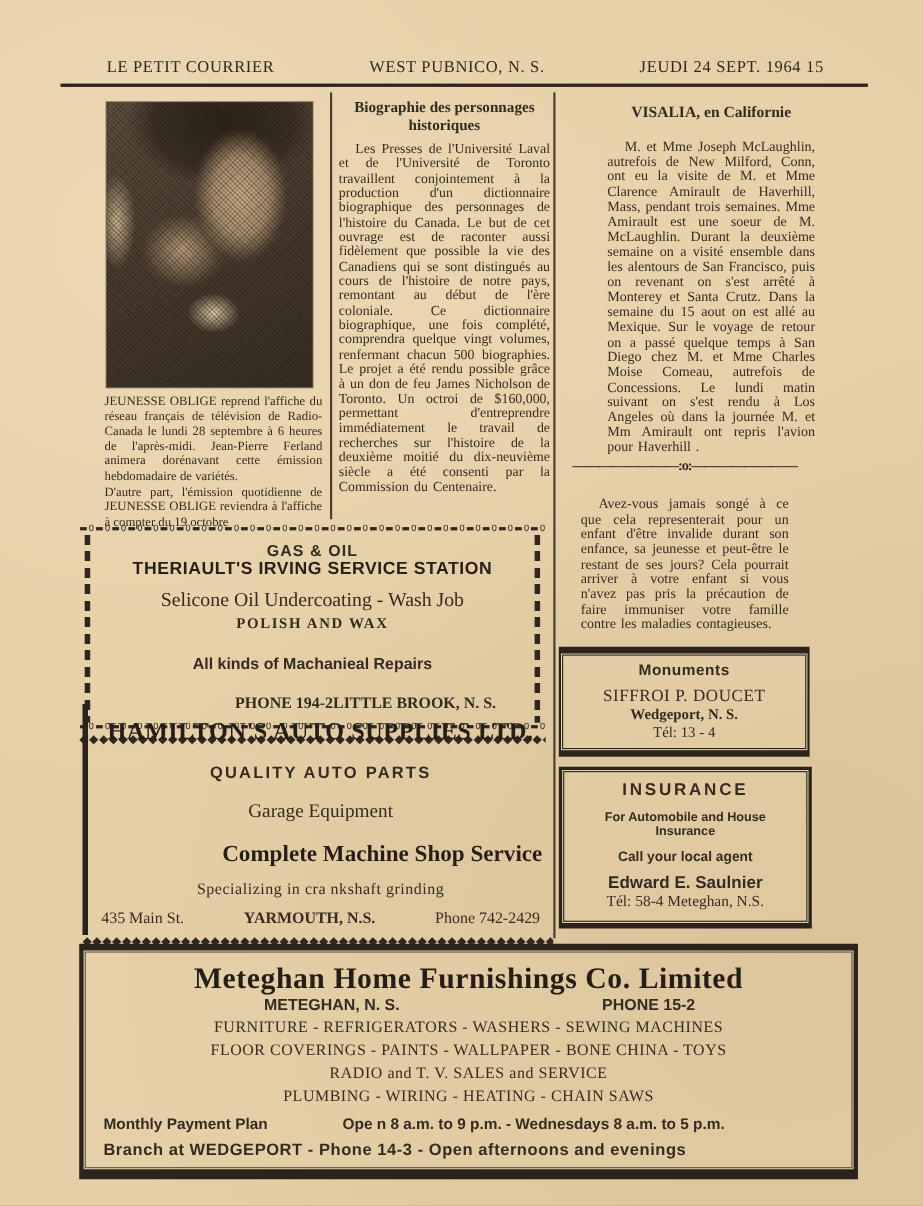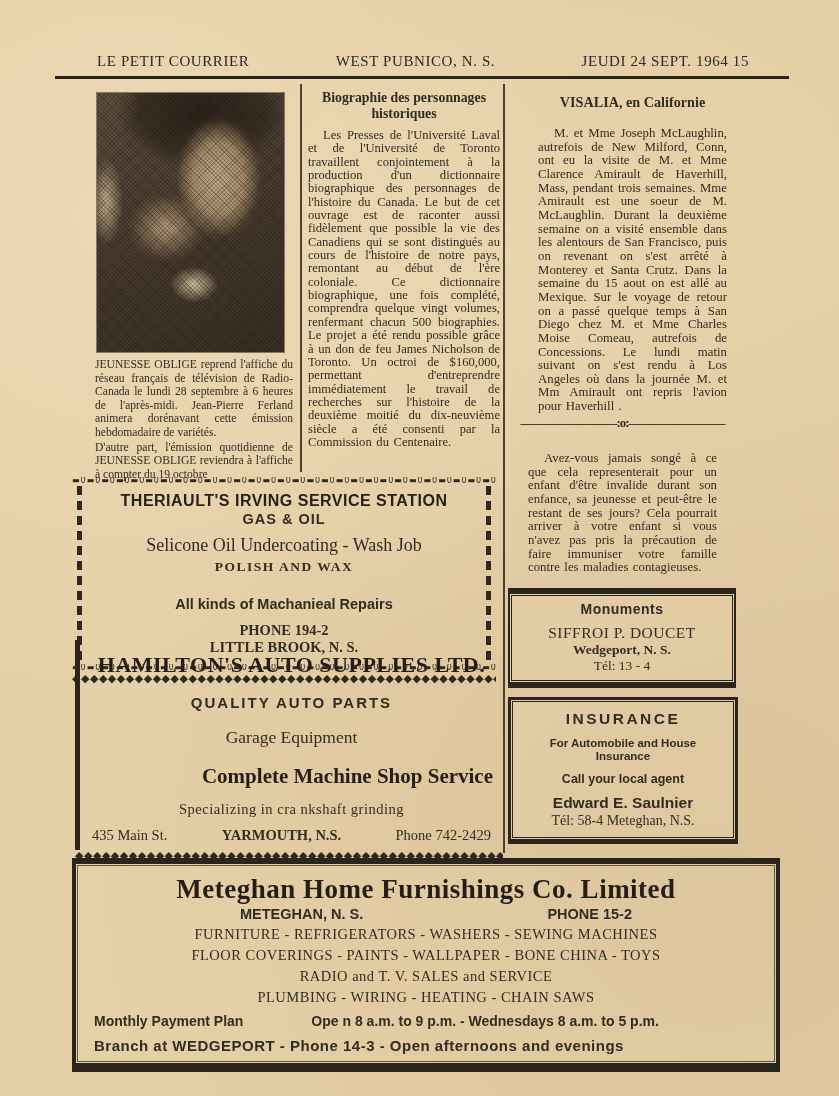--- a/index.html
+++ b/index.html
@@ -46,21 +46,21 @@
   }
   .caption{left:95px;top:358px;width:198px;font-size:11.6px;line-height:13.6px;}
   .caption p{margin:0 0 1px 0;}
 
   
   .bio{left:308px;top:90px;width:192px;}
   .bio h2{margin:0 0 8px 0;font-size:13.8px;line-height:15.5px;}
   .bio .body{font-size:12.6px;line-height:13.35px;text-indent:15px;word-spacing:1.5px;margin:0;}
 
   
-  .visalia{left:522px;top:94px;width:221px;}
+  .visalia{left:536px;top:94px;width:221px;}
   .visalia h2{margin:0 0 5px 0;font-size:14.2px;}
   .rc-body{font-size:12.8px;line-height:13.65px;text-indent:16px;word-spacing:1.2px;margin:16px;}
   .oo-divider{left:512px;top:415px;width:221px;font-size:13px;font-weight:bold;letter-spacing:-1px;}
   .sante{left:512px;top:436px;width:221px;}
 
   
   .bead-row{height:9px;line-height:8px;font-size:8px;letter-spacing:1px;
     white-space:nowrap;overflow:hidden;color:#2e2820;font-family:"DejaVu Sans", sans-serif;}
   .diamond-row{height:12px;line-height:11px;font-size:11px;letter-spacing:0.5px;
     white-space:nowrap;overflow:hidden;color:#2e2820;font-family:"DejaVu Sans", sans-serif;}
@@ -73,22 +73,22 @@
     background:
       repeating-linear-gradient(180deg,#2e2820 0 9px, transparent 9px 15px) left/5px 100% no-repeat,
       repeating-linear-gradient(180deg,#2e2820 0 9px, transparent 9px 15px) right/5px 100% no-repeat;
     padding:6px 18px 8px 18px;
   }
   .adt-l1{font-size:16px;letter-spacing:0.5px;color:#27211a;}
   .adt-l2{font-size:14.5px;letter-spacing:1px;margin-top:1px;}
   .adt-l3{font-size:18px;margin-top:8px;}
   .adt-l4{font-size:13.5px;letter-spacing:1.5px;margin-top:3px;}
   .adt-l5{font-size:14.5px;margin-top:21px;}
-  .adt-row{display:flex;justify-content:flex-end;margin-top:10px;padding:0 22px;
-    font-size:14.5px;font-weight:bold;flex-direction:column;}
+  .adt-row{display:flex;justify-content:flex-end;margin-top:20px;padding:0 22px;
+    font-size:14.5px;font-weight:bold;}
 
   
   .ad-hamilton{left:75px;top:640px;width:428px;}
   .ad-hamilton .body{border-left:5px solid #2a241c;padding:12px 10px 6px 10px;}
   .adh-title{font-size:22px;letter-spacing:0.5px;color:#241e17;}
   .adh-s1{font-size:15px;letter-spacing:2px;margin-top:16px;}
   .adh-s2{font-size:17.5px;margin-top:16px;}
   .adh-s3{font-size:21px;margin-top:16px;color:#241e17;text-align:right;}
   .adh-s4{font-size:14.5px;margin-top:12px;letter-spacing:0.5px;}
   .adh-row{display:flex;justify-content:space-between;margin-top:9px;font-size:14.5px;padding:0 2px;}
@@ -161,22 +161,22 @@
     <p class="rc-body just">M. et Mme Joseph McLaughlin, autrefois de New Milford, Conn, ont eu la visite de M. et Mme Clarence Amirault de Haverhill, Mass, pendant trois semaines. Mme Amirault est une soeur de M. McLaughlin. Durant la deuxième semaine on a visité ensemble dans les alentours de San Francisco, puis on revenant on s'est arrêté à Monterey et Santa Crutz. Dans la semaine du 15 aout on est allé au Mexique. Sur le voyage de retour on a passé quelque temps à San Diego chez M. et Mme Charles Moise Comeau, autrefois de Concessions. Le lundi matin suivant on s'est rendu à Los Angeles où dans la journée M. et Mm Amirault ont repris l'avion pour Haverhill .</p>
   </div>
   <div class="abs oo-divider ctr">————————:o:————————</div>
   <div class="abs sante">
     <p class="rc-body just">Avez-vous jamais songé à ce que cela representerait pour un enfant d'être invalide durant son enfance, sa jeunesse et peut-être le restant de ses jours? Cela pourrait arriver à votre enfant si vous n'avez pas pris la précaution de faire immuniser votre famille contre les maladies contagieuses.</p>
   </div>
 
   <div class="abs ad-theriault">
     <div class="bead-row">▬0▬0▬0▬0▬0▬0▬0▬0▬0▬0▬0▬0▬0▬0▬0▬0▬0▬0▬0▬0▬0▬0▬0▬0▬0▬0▬0▬0▬0▬0▬0▬0▬0▬0▬0▬0▬0▬0▬0▬0▬0▬0▬0▬0▬0▬0▬0▬0▬0▬0▬0▬0▬0▬0▬0</div>
     <div class="body ctr">
+      <div class="sans b adt-l2">GAS &amp; OIL</div>
       <div class="sans b adt-l1">THERIAULT'S IRVING SERVICE STATION</div>
-      <div class="sans b adt-l2">GAS &amp; OIL</div>
       <div class="adt-l3">Selicone Oil Undercoating - Wash Job</div>
       <div class="b adt-l4">POLISH AND WAX</div>
       <div class="sans b adt-l5">All kinds of Machanieal Repairs</div>
       <div class="adt-row">
         <span>PHONE 194-2</span>
         <span>LITTLE BROOK, N. S.</span>
       </div>
     </div>
     <div class="bead-row">▬0▬0▬0▬0▬0▬0▬0▬0▬0▬0▬0▬0▬0▬0▬0▬0▬0▬0▬0▬0▬0▬0▬0▬0▬0▬0▬0▬0▬0▬0▬0▬0▬0▬0▬0▬0▬0▬0▬0▬0▬0▬0▬0▬0▬0▬0▬0▬0▬0▬0▬0▬0▬0▬0▬0</div>
     <div class="diamond-row">◆◆◆◆◆◆◆◆◆◆◆◆◆◆◆◆◆◆◆◆◆◆◆◆◆◆◆◆◆◆◆◆◆◆◆◆◆◆◆◆◆◆◆◆◆◆◆◆◆◆◆◆◆◆◆◆◆◆◆◆◆◆◆◆◆◆◆◆◆◆◆◆◆◆◆◆◆◆◆◆</div>

